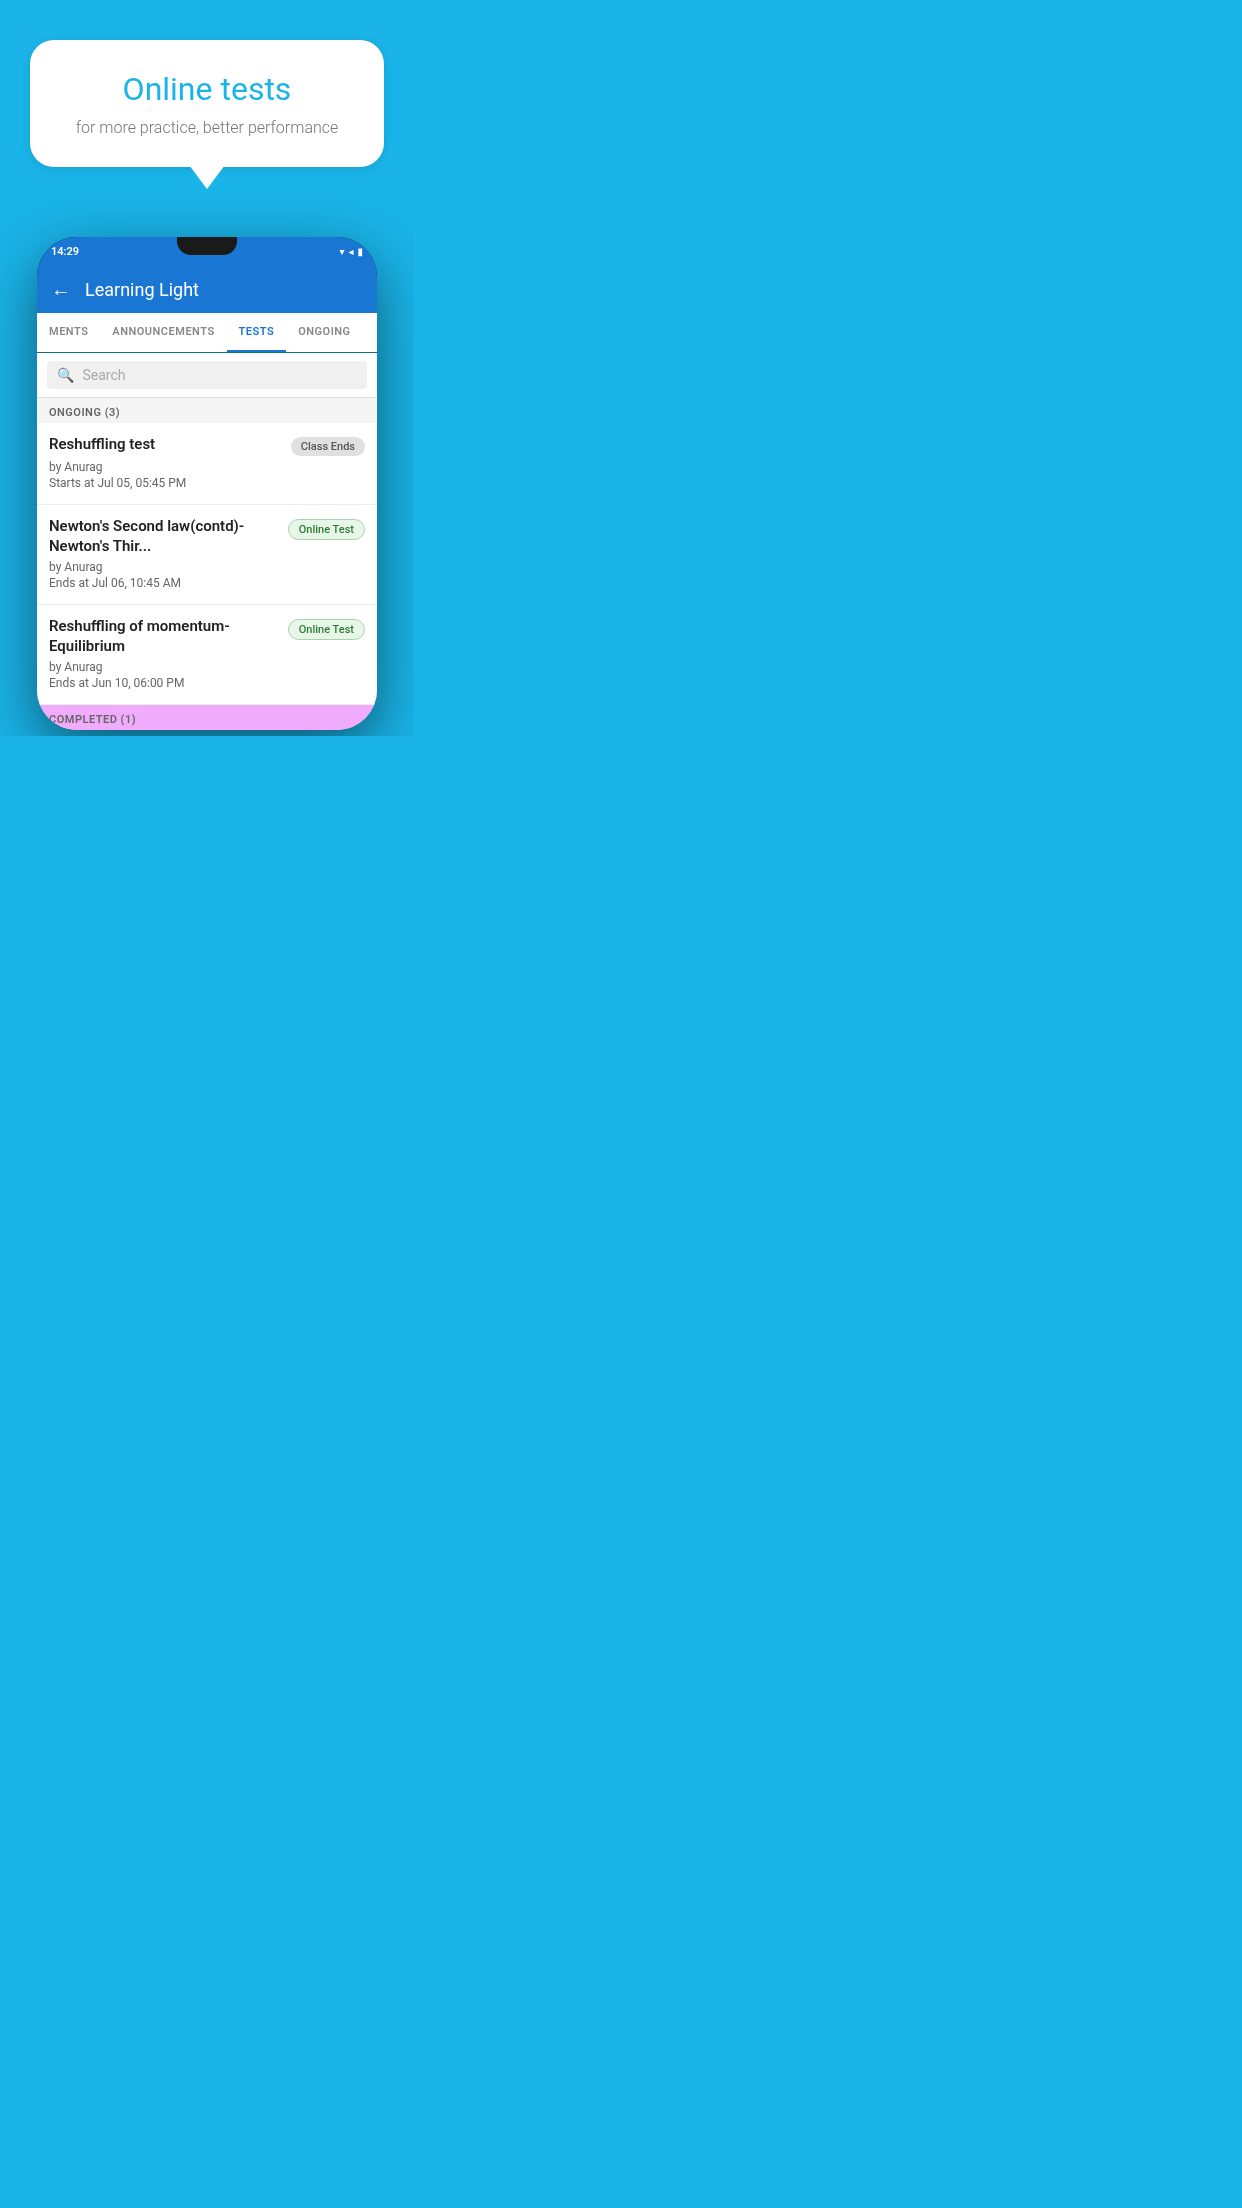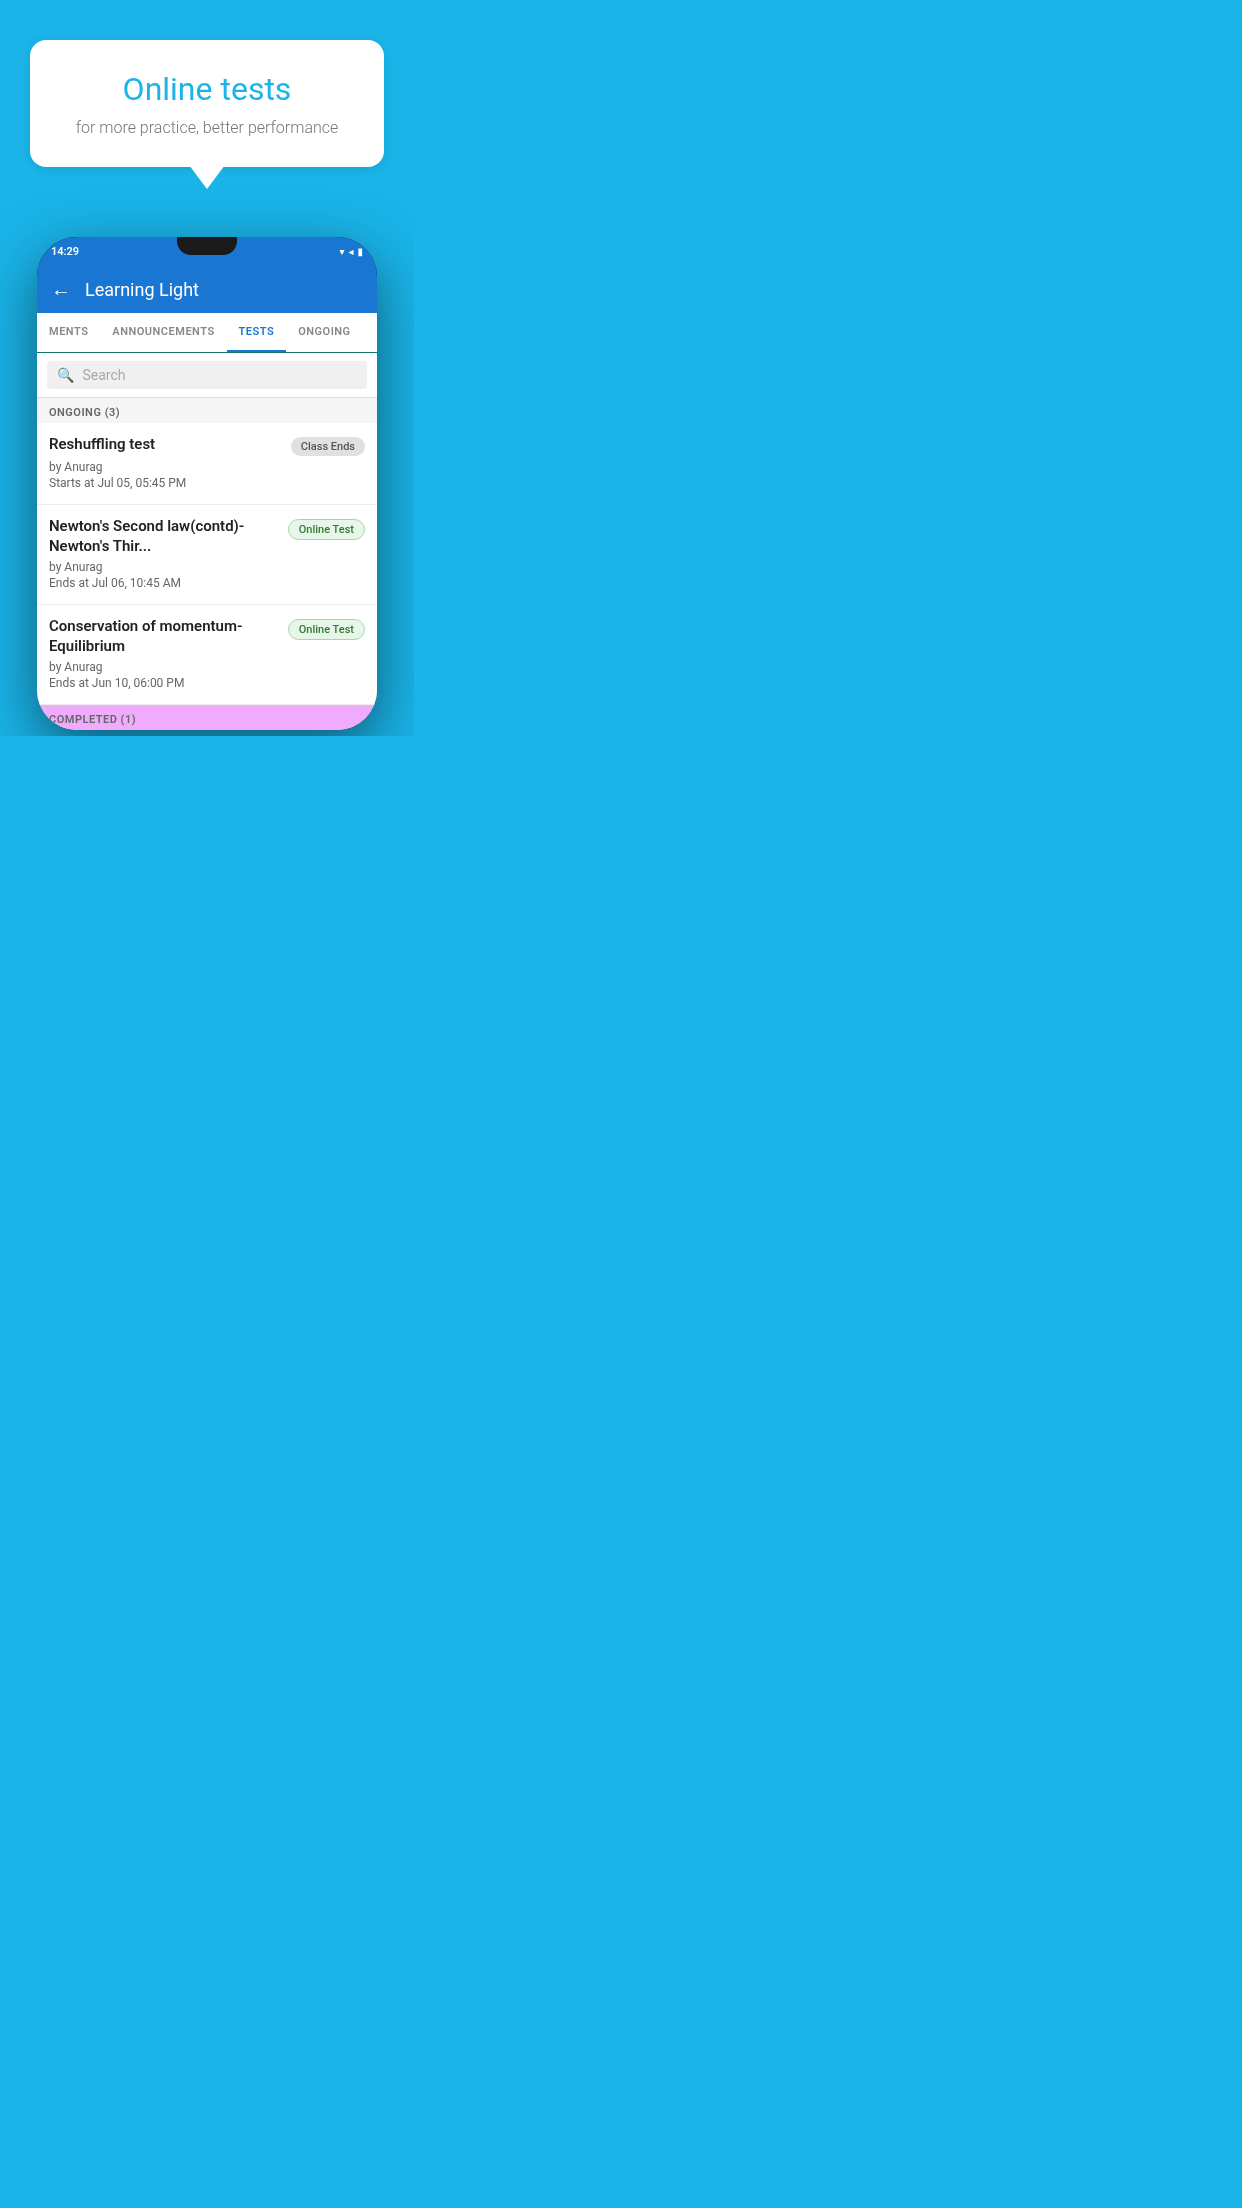--- a/index.html
+++ b/index.html
@@ -21,21 +21,21 @@
     .speech-bubble-section {
       width: 100%;
       display: flex;
       flex-direction: column;
       align-items: center;
       padding: 40px 30px 60px;
     }
 
     .speech-bubble {
       background: white;
-      border-radius: 16px;
+      border-radius: 24px;
       padding: 30px 20px;
       width: 100%;
       max-width: 360px;
       text-align: center;
       position: relative;
       box-shadow: 0 2px 10px rgba(0,0,0,0.1);
     }
 
     .speech-bubble::after {
       content: '';
@@ -338,21 +338,21 @@
           <div class="test-item-top">
             <span class="test-title">Newton's Second law(contd)-Newton's Thir...</span>
             <span class="badge badge-online">Online Test</span>
           </div>
           <div class="test-author">by Anurag</div>
           <div class="test-date">Ends at  Jul 06, 10:45 AM</div>
         </div>
 
         <div class="test-item">
           <div class="test-item-top">
-            <span class="test-title">Conservation of momentum-Equilibrium</span>
+            <span class="test-title">Reshuffling of momentum-Equilibrium</span>
             <span class="badge badge-online">Online Test</span>
           </div>
           <div class="test-author">by Anurag</div>
           <div class="test-date">Ends at  Jun 10, 06:00 PM</div>
         </div>
 
         <div class="completed-section-header">COMPLETED (1)</div>
 
       </div>
     </div>

